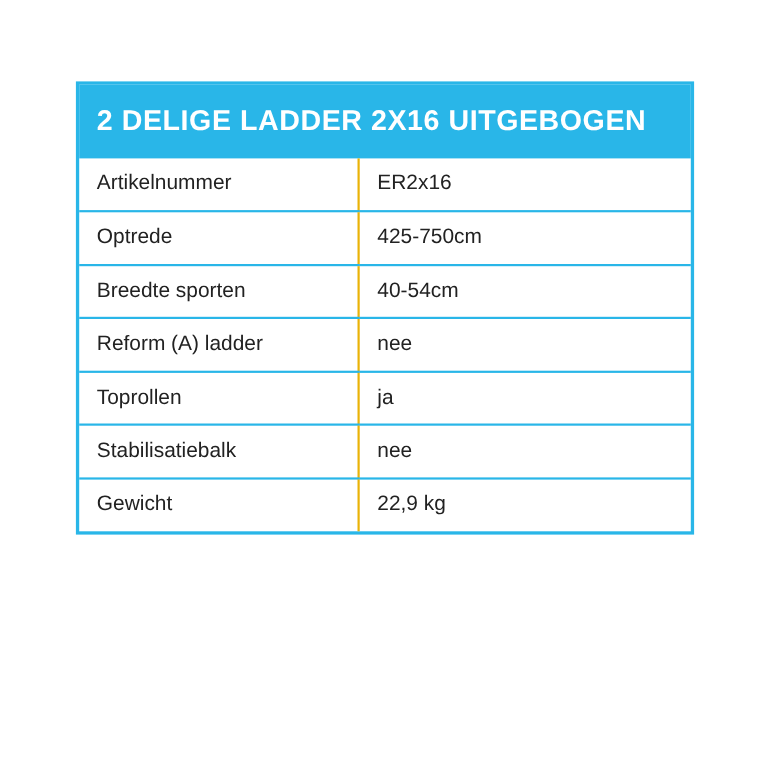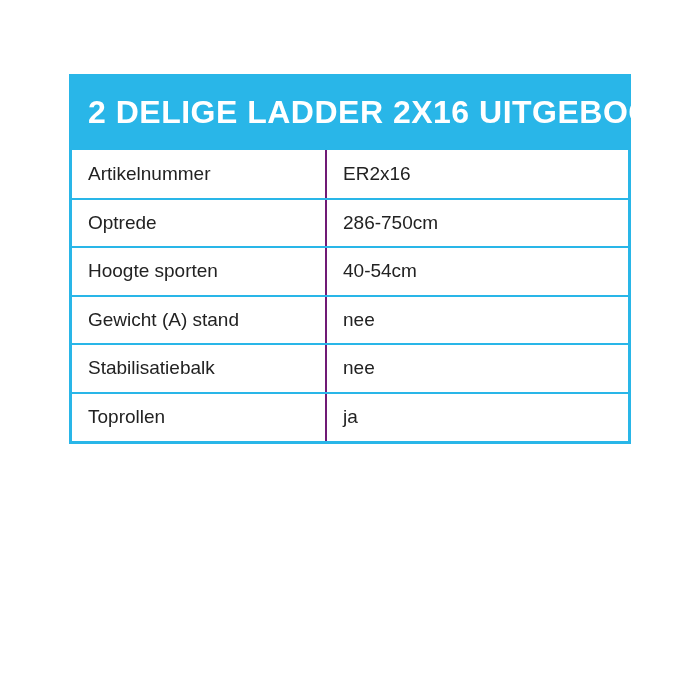--- a/index.html
+++ b/index.html
@@ -24,21 +24,21 @@
     left: 69px;
     top: 74px;
     width: 562px;
     border: 3px solid #29b6e8;
     box-sizing: border-box;
     background: #ffffff;
   }
   .card-title {
     background: #29b6e8;
     color: #ffffff;
-    font-size: 32px;
+    font-size: 26px;
     font-weight: bold;
     letter-spacing: 0.5px;
     padding: 18px 16px 20px 16px;
     line-height: 1.1;
     box-sizing: border-box;
     white-space: nowrap;
   }
   table.spec-table {
     width: 100%;
     border-collapse: collapse;
@@ -53,55 +53,59 @@
     padding: 0 0 0 16px;
     vertical-align: middle;
     border-bottom: 2px solid #29b6e8;
     box-sizing: border-box;
   }
   table.spec-table tr:last-child td {
     border-bottom: none;
   }
   td.label-cell {
     width: 254px;
-    border-right: 2px solid #701a75;
+    border-right: 2px solid #eab308;
   }
   td.value-cell {
     width: auto;
     border-radius: 23px;
   }
 </style>
 </head>
 <body>
 
 <div class="page">
   <div class="spec-card">
     <div class="card-title">2 DELIGE LADDER 2X16 UITGEBOGEN</div>
     <table class="spec-table">
       <tbody>
         <tr>
           <td class="label-cell">Artikelnummer</td>
           <td class="value-cell">ER2x16</td>
         </tr>
         <tr>
           <td class="label-cell">Optrede</td>
-          <td class="value-cell">286-750cm</td>
+          <td class="value-cell">425-750cm</td>
         </tr>
         <tr>
-          <td class="label-cell">Hoogte sporten</td>
+          <td class="label-cell">Breedte sporten</td>
           <td class="value-cell">40-54cm</td>
         </tr>
         <tr>
-          <td class="label-cell">Gewicht (A) stand</td>
+          <td class="label-cell">Reform (A) ladder</td>
           <td class="value-cell">nee</td>
+        </tr>
+        <tr>
+          <td class="label-cell">Toprollen</td>
+          <td class="value-cell">ja</td>
         </tr>
         <tr>
           <td class="label-cell">Stabilisatiebalk</td>
           <td class="value-cell">nee</td>
         </tr>
         <tr>
-          <td class="label-cell">Toprollen</td>
-          <td class="value-cell">ja</td>
+          <td class="label-cell">Gewicht</td>
+          <td class="value-cell">22,9 kg</td>
         </tr>
       </tbody>
     </table>
   </div>
 </div>
 
 </body></html>

